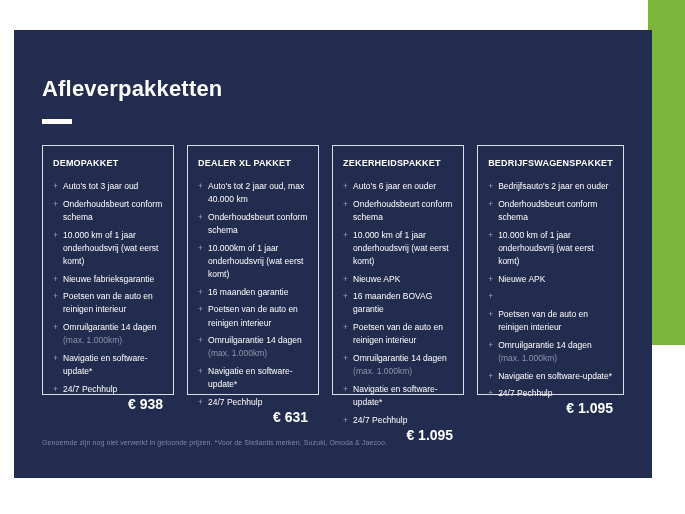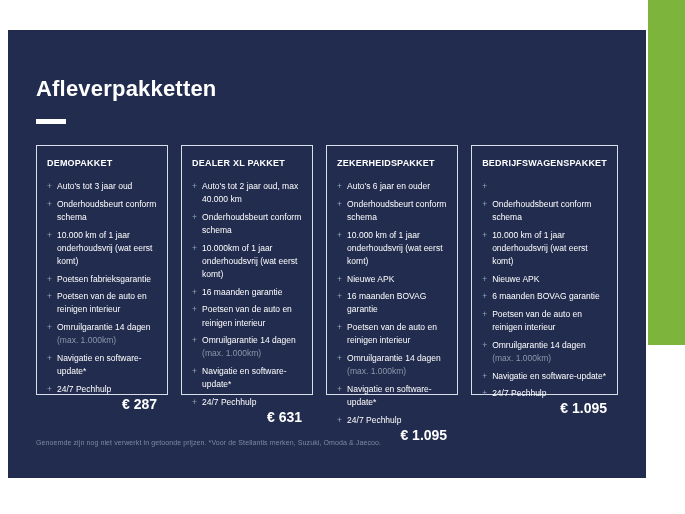--- a/index.html
+++ b/index.html
@@ -19,21 +19,21 @@
     top: 0;
     right: 0;
     width: 37px;
     height: 345px;
     background: #7db43c;
   }
 
   .slide {
     position: absolute;
     top: 30px;
-    left: 8px;
+    left: 14px;
     width: 638px;
     height: 448px;
     background: #222c4e;
     color: #ffffff;
     padding: 46px 28px 0 28px;
   }
 
   .title {
     font-size: 22px;
     font-weight: bold;
@@ -131,40 +131,40 @@
             <div class="item">
               <span class="plus">+</span>
               <span class="txt">Onderhoudsbeurt conform schema</span>
             </div>
             <div class="item">
               <span class="plus">+</span>
               <span class="txt">10.000 km of 1 jaar onderhoudsvrij (wat eerst komt)</span>
             </div>
             <div class="item">
               <span class="plus">+</span>
-              <span class="txt">Poetsen fabrieksgarantie</span>
-            </div>
-            <div class="item">
-              <span class="plus">+</span>
-              <span class="txt">Poetsen van de auto en reinigen interieur</span>
-            </div>
-            <div class="item">
-              <span class="plus">+</span>
-              <span class="txt">Omruilgarantie 14 dagen<span class="note">(max. 1.000km)</span></span>
-            </div>
-            <div class="item">
-              <span class="plus">+</span>
-              <span class="txt">Navigatie en software-update*</span>
-            </div>
-            <div class="item">
-              <span class="plus">+</span>
-              <span class="txt">24/7 Pechhulp</span>
-            </div>
-          </div>
-    <div class="price">€ 287</div>
+              <span class="txt">Nieuwe fabrieksgarantie</span>
+            </div>
+            <div class="item">
+              <span class="plus">+</span>
+              <span class="txt">Poetsen van de auto en reinigen interieur</span>
+            </div>
+            <div class="item">
+              <span class="plus">+</span>
+              <span class="txt">Omruilgarantie 14 dagen<span class="note">(max. 1.000km)</span></span>
+            </div>
+            <div class="item">
+              <span class="plus">+</span>
+              <span class="txt">Navigatie en software-update*</span>
+            </div>
+            <div class="item">
+              <span class="plus">+</span>
+              <span class="txt">24/7 Pechhulp</span>
+            </div>
+          </div>
+    <div class="price">€ 938</div>
   </div>
 
   <div class="card">
     <div class="card-title">DEALER XL PAKKET</div>
     <div class="items">
             <div class="item">
               <span class="plus">+</span>
               <span class="txt">Auto's tot 2 jaar oud, max 40.000 km</span>
             </div>
             <div class="item">
@@ -240,36 +240,36 @@
             </div>
           </div>
     <div class="price">€ 1.095</div>
   </div>
 
   <div class="card">
     <div class="card-title">BEDRIJFSWAGENSPAKKET</div>
     <div class="items">
             <div class="item">
               <span class="plus">+</span>
+              <span class="txt">Bedrijfsauto's 2 jaar en ouder</span>
             </div>
             <div class="item">
               <span class="plus">+</span>
               <span class="txt">Onderhoudsbeurt conform schema</span>
             </div>
             <div class="item">
               <span class="plus">+</span>
               <span class="txt">10.000 km of 1 jaar onderhoudsvrij (wat eerst komt)</span>
             </div>
             <div class="item">
               <span class="plus">+</span>
               <span class="txt">Nieuwe APK</span>
             </div>
             <div class="item">
               <span class="plus">+</span>
-              <span class="txt">6 maanden BOVAG garantie</span>
             </div>
             <div class="item">
               <span class="plus">+</span>
               <span class="txt">Poetsen van de auto en reinigen interieur</span>
             </div>
             <div class="item">
               <span class="plus">+</span>
               <span class="txt">Omruilgarantie 14 dagen<span class="note">(max. 1.000km)</span></span>
             </div>
             <div class="item">

